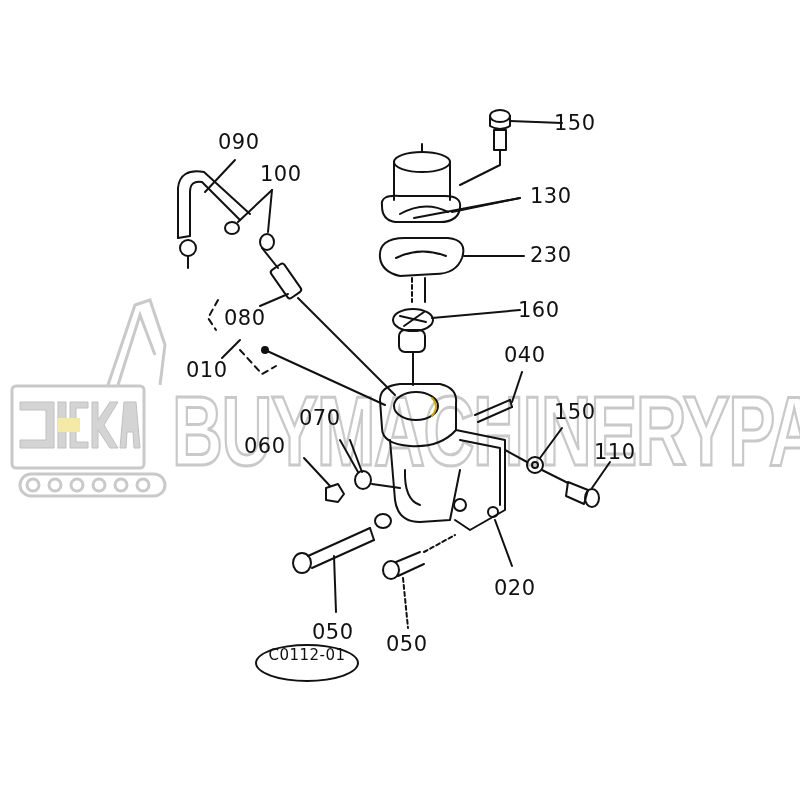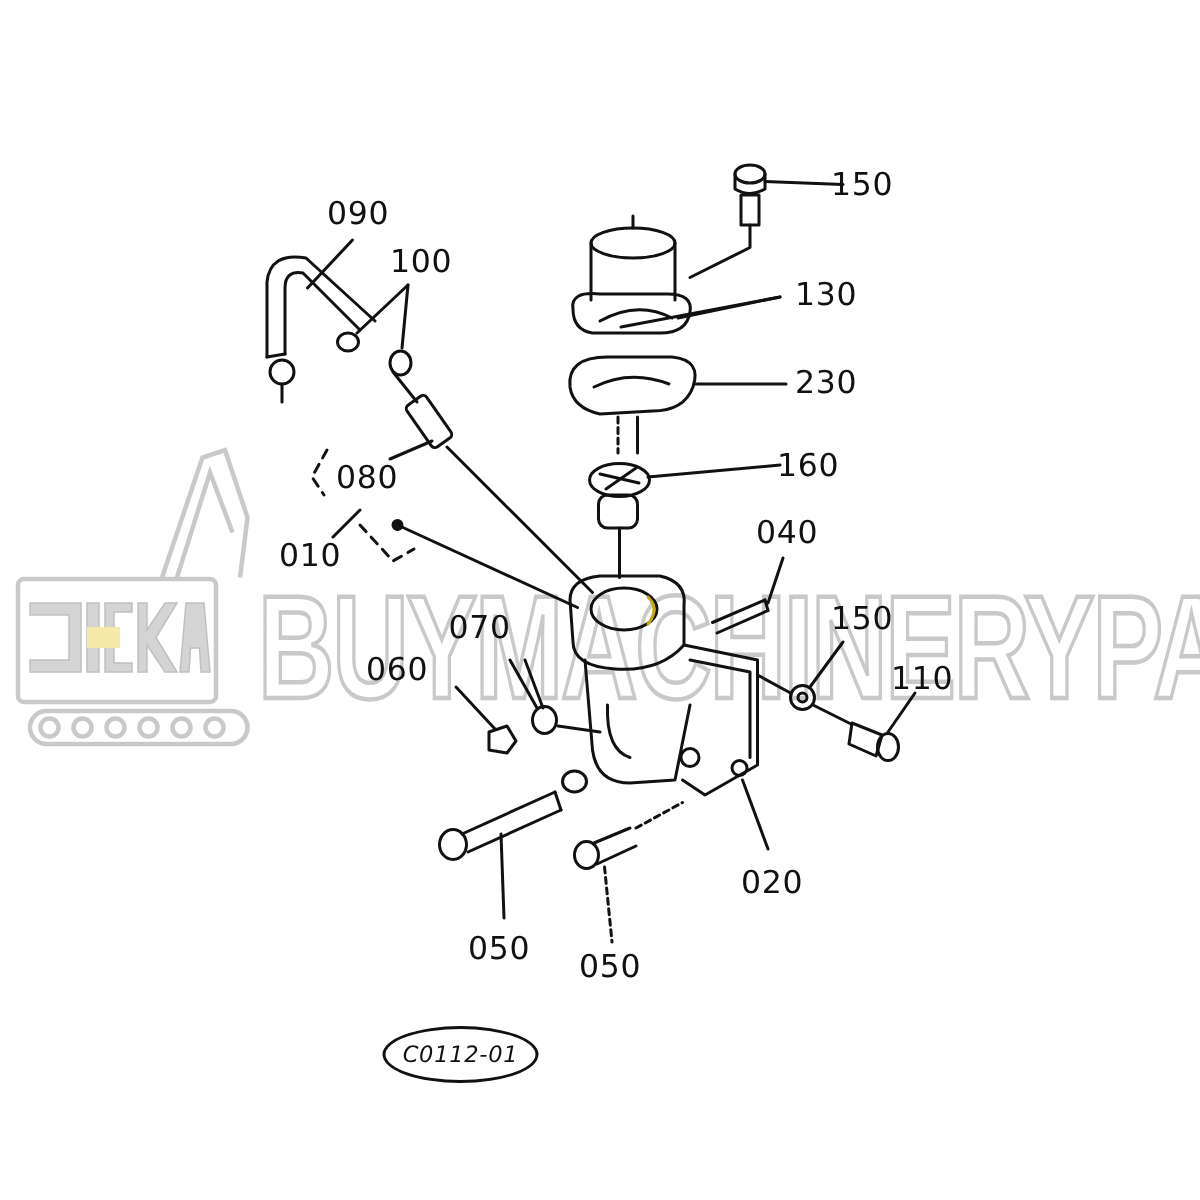--- a/index.html
+++ b/index.html
@@ -1,21 +1,21 @@
 <!DOCTYPE html>
 <html><head>
 <meta charset="utf-8">
 <style>
   html,body{margin:0;padding:0;background:#fff;}
   body{width:800px;height:800px;position:relative;overflow:hidden;font-family:"DejaVu Sans",sans-serif;}
   .stage{position:absolute;left:0;top:0;width:800px;height:800px;}
   svg{position:absolute;left:0;top:0;}
   .label{position:absolute;font-family:"DejaVu Sans",sans-serif;font-size:21px;color:#111;letter-spacing:0.5px;line-height:1;white-space:nowrap;}
   .wm-text{position:absolute;left:172px;top:382px;font-family:"Liberation Sans",sans-serif;font-weight:bold;font-size:98px;color:transparent;-webkit-text-stroke:3px #c9c9c9;letter-spacing:-2px;transform:scaleX(0.72);transform-origin:left top;white-space:nowrap;line-height:1;}
-  .code{position:absolute;left:255px;top:684px;width:100px;height:34px;border:2.5px solid #111;border-radius:50%;display:flex;align-items:center;justify-content:center;font-size:15px;color:#111;letter-spacing:0.5px;font-style:italic;}
+  .code{position:absolute;left:255px;top:644px;width:100px;height:34px;border:2.5px solid #111;border-radius:50%;display:flex;align-items:flex-start;justify-content:center;font-size:15px;color:#111;letter-spacing:0.5px;}
 </style>
 </head>
 <body>
 
 <div class="stage">
 
   <svg width="800" height="800">
     <g fill="none" stroke="#c9c9c9" stroke-width="3">
 
       <path d="M108 385 L135 305 L150 300 L165 345 L160 385"></path>

